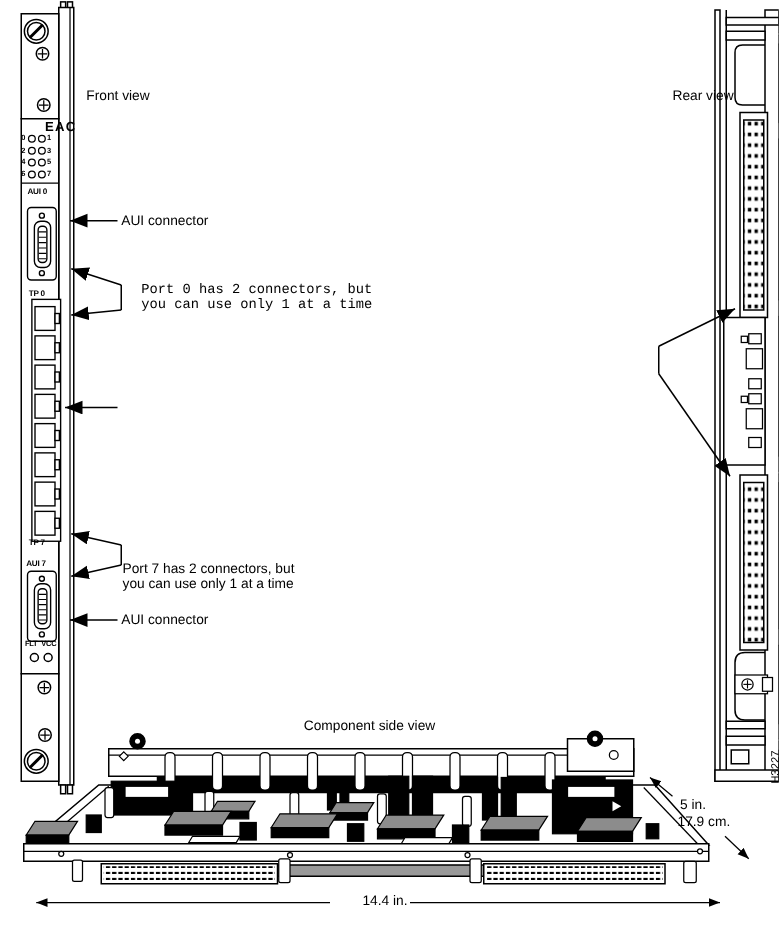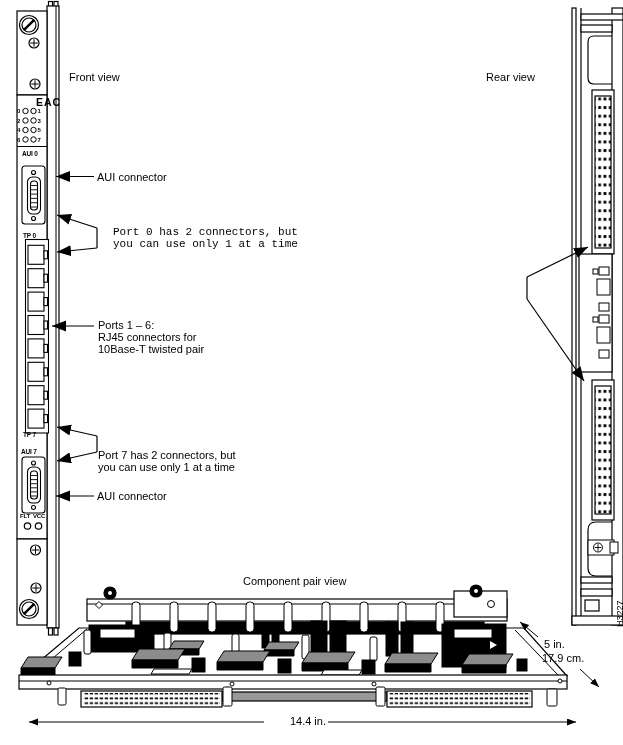--- a/index.html
+++ b/index.html
@@ -349,22 +349,22 @@
 
   <g stroke="#000" stroke-width="1" fill="none">
     <line x1="15" y1="722" x2="250" y2="722" marker-start="url(#mSmallR)"></line>
     <line x1="314" y1="722" x2="562" y2="722" marker-end="url(#mSmall)"></line>
     <line x1="524" y1="637" x2="506" y2="622" marker-end="url(#mSmall)"></line>
     <line x1="566" y1="669" x2="585" y2="687" marker-end="url(#mSmall)"></line>
   </g>
 </svg>
 
   <div class="t" style="left:55px; top:71px;">Front view</div>
-  <div class="t" style="left:472px; top:71px;">Rear view</div>
-  <div class="t" style="left:229px; top:575px;">Component pair view</div>
+  <div class="t" style="left:524px; top:71px;">Rear view</div>
+  <div class="t" style="left:229px; top:575px;">Component side view</div>
 
   <div class="eac" style="left:6px; top:96px;">EAC</div>
   <span class="led-d" style="left:3px; top:108px;">0</span>
   <span class="led-d" style="left:23.5px; top:108px;">1</span>
   <span class="led-d" style="left:3px; top:117.5px;">2</span>
   <span class="led-d" style="left:23.5px; top:117.5px;">3</span>
   <span class="led-d" style="left:3px; top:127px;">4</span>
   <span class="led-d" style="left:23.5px; top:127px;">5</span>
   <span class="led-d" style="left:3px; top:136.5px;">6</span>
   <span class="led-d" style="left:23.5px; top:136.5px;">7</span>
@@ -373,25 +373,20 @@
   <div class="fp" style="left:9px; top:431px;">TP 7</div>
   <div class="fp" style="left:7px; top:448px;">AUI 7</div>
   <div class="fp" style="left:6px; top:513px; font-size:6px;">FLT</div>
   <div class="fp" style="left:19px; top:513px; font-size:6px;">VCC</div>
 
   <div class="t" style="left:83px; top:171px;">AUI connector</div>
   <div style="position:absolute; left:99px; top:226px;font-family:Liberation Mono, monospace;">
     <div class="t" style="position:static;">Port 0 has 2 connectors, but</div>
     <div class="t" style="position:static;">you can use only 1 at a time</div>
   </div>
-  <div style="position:absolute; left:84px; top:319px;">
-    <div class="t" style="position:static;">Ports 1 – 6:</div>
-    <div class="t" style="position:static;">RJ45 connectors for</div>
-    <div class="t" style="position:static;">10Base-T twisted pair</div>
-  </div>
   <div style="position:absolute; left:84px; top:449px;">
     <div class="t" style="position:static;">Port 7 has 2 connectors, but</div>
     <div class="t" style="position:static;">you can use only 1 at a time</div>
   </div>
   <div class="t" style="left:83px; top:490px;">AUI connector</div>
 
   <div class="t" style="left:530px; top:638px;">5 in.</div>
   <div class="t" style="left:528px; top:652px;">17.9 cm.</div>
   <div class="t center" style="left:252px; top:715px; width:60px;">14.4 in.</div>
   <div class="t center" style="left:252px; top:767px; width:60px;">36.6 cm.</div>

